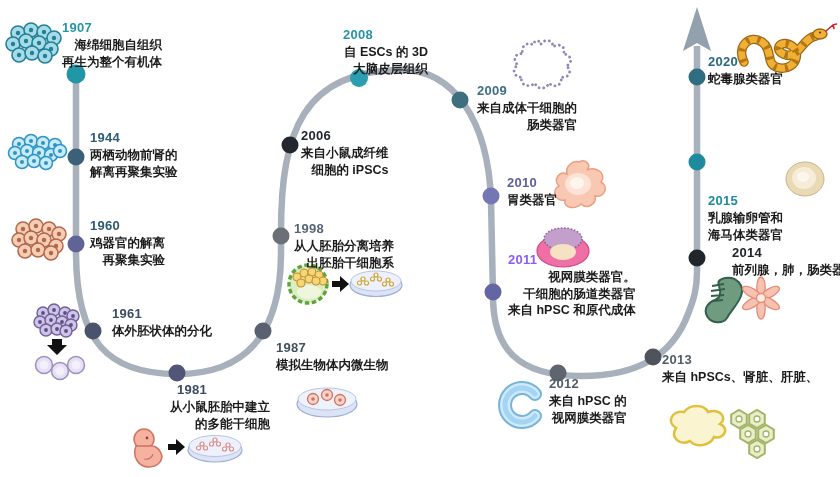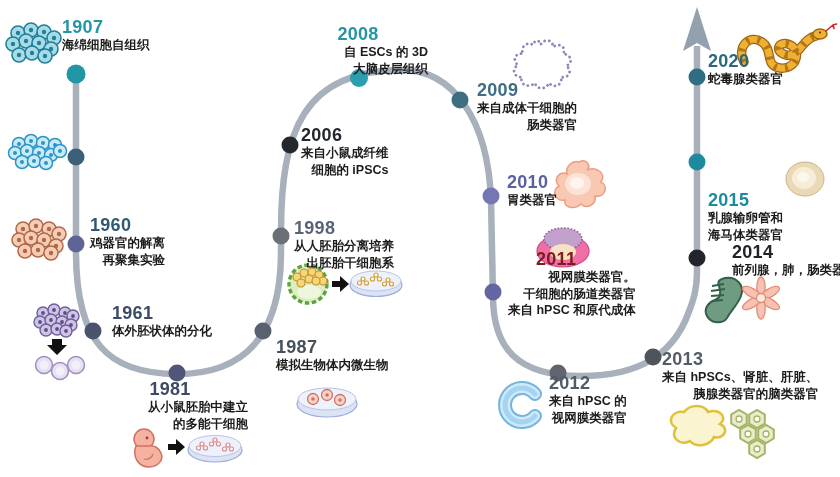--- a/index.html
+++ b/index.html
@@ -2,21 +2,21 @@
 <html><head>
 <meta charset="utf-8">
 <style>
   html,body{margin:0;padding:0;background:#ffffff;}
   #canvas{
     position:relative;width:840px;height:477px;overflow:hidden;background:#ffffff;
     font-family:"Liberation Sans","DejaVu Sans",sans-serif;
   }
   #curve-layer{position:absolute;left:0;top:0;}
   .label{position:absolute;}
-  .label .year{font-size:18px;font-weight:bold;line-height:19px;letter-spacing:.3px;}
+  .label .year{font-size:13px;font-weight:bold;line-height:19px;letter-spacing:.3px;}
   .label .ln{font-size:12.5px;font-weight:bold;color:#1c1c1c;line-height:16.5px;white-space:nowrap;text-align:right;}
   .label.centered{text-align:center;}
 </style>
 </head>
 <body>
 
 <div id="canvas">
 
   <svg id="curve-layer" width="840" height="477" viewBox="0 0 840 477">
 
@@ -326,35 +326,41 @@
                C40 25 36 36 48 39 C62 42 64 22 78 20" fill="none" stroke="#b57714" stroke-width="7" stroke-linecap="butt" stroke-dasharray="3 8"></path>
       <ellipse cx="82" cy="18" rx="7" ry="5" fill="#f0b033" stroke="#9c6414" stroke-width="1.4"></ellipse>
       <path d="M88 15 L95 9 M95 9 L98.5 8 M95 9 L96 12.5" fill="none" stroke="#d42222" stroke-width="1.6" stroke-linecap="round"></path>
       <circle cx="82" cy="16.5" r="1.1" fill="#5c3a08"></circle>
     </g>
   </svg>
 
   <div class="label" style="left:62px;top:18px;">
     <div class="year" style="color: rgb(37, 150, 168);">1907</div>
     <div class="ln">海绵细胞自组织</div>
-  </div>
-
+    <div class="ln">再生为整个有机体</div>
+  </div>
+
+  <div class="label" style="left:90px;top:128px;">
+    <div class="year" style="color: rgb(45, 93, 119);">1944</div>
+    <div class="ln">两栖动物前肾的</div>
+    <div class="ln">解离再聚集实验</div>
+  </div>
 
   <div class="label" style="left:90px;top:216px;">
     <div class="year" style="color: rgb(47, 90, 114);">1960</div>
     <div class="ln">鸡器官的解离</div>
     <div class="ln">再聚集实验</div>
   </div>
 
   <div class="label" style="left:112px;top:304px;">
     <div class="year" style="color: rgb(61, 76, 99);">1961</div>
     <div class="ln">体外胚状体的分化</div>
   </div>
 
-  <div class="label centered" style="left:92px;top:380px;width:156px;">
+  <div class="label centered" style="left:114px;top:380px;width:156px;">
     <div class="year" style="color: rgb(60, 74, 99);">1981</div>
     <div class="ln">从小鼠胚胎中建立</div>
     <div class="ln">的多能干细胞</div>
   </div>
 
   <div class="label" style="left:268px;top:338px;margin-left:8px;">
     <div class="year" style="color: rgb(68, 80, 92);">1987</div>
     <div class="ln">模拟生物体内微生物</div>
   </div>
 
@@ -381,36 +387,35 @@
     <div class="ln">来自成体干细胞的</div>
     <div class="ln">肠类器官</div>
   </div>
 
   <div class="label" style="left:507px;top:173px;">
     <div class="year" style="color: rgb(92, 95, 160);">2010</div>
     <div class="ln">胃类器官</div>
   </div>
 
   <div class="label" style="left:508px;top:250px;">
-    <div class="year" style="color: #7f1d1d; margin-left: 28px;">2011</div>
+    <div class="year" style="color: #8b5cf6;">2011</div>
     <div class="ln">视网膜类器官。</div>
     <div class="ln">干细胞的肠道类器官</div>
     <div class="ln">来自 hPSC 和原代成体</div>
   </div>
 
   <div class="label" style="left:549px;top:374px;">
     <div class="year" style="color: rgb(82, 92, 102);">2012</div>
     <div class="ln">来自 hPSC 的</div>
     <div class="ln">视网膜类器官</div>
   </div>
 
   <div class="label" style="left:662px;top:350px;">
     <div class="year" style="color: rgb(82, 92, 102);">2013</div>
     <div class="ln">来自 hPSCs、肾脏、肝脏、</div>
-    <div class="ln">胰腺类器官的脑类器官</div>
   </div>
 
   <div class="label" style="left:732px;top:243px;">
     <div class="year" style="color: rgb(32, 36, 42);">2014</div>
     <div class="ln">前列腺，肺，肠类器官</div>
   </div>
 
   <div class="label" style="left:708px;top:147px;">
     <div class="year" style="color: rgb(27, 139, 158); margin-top: 44px;">2015</div>
     <div class="ln">乳腺输卵管和</div>

